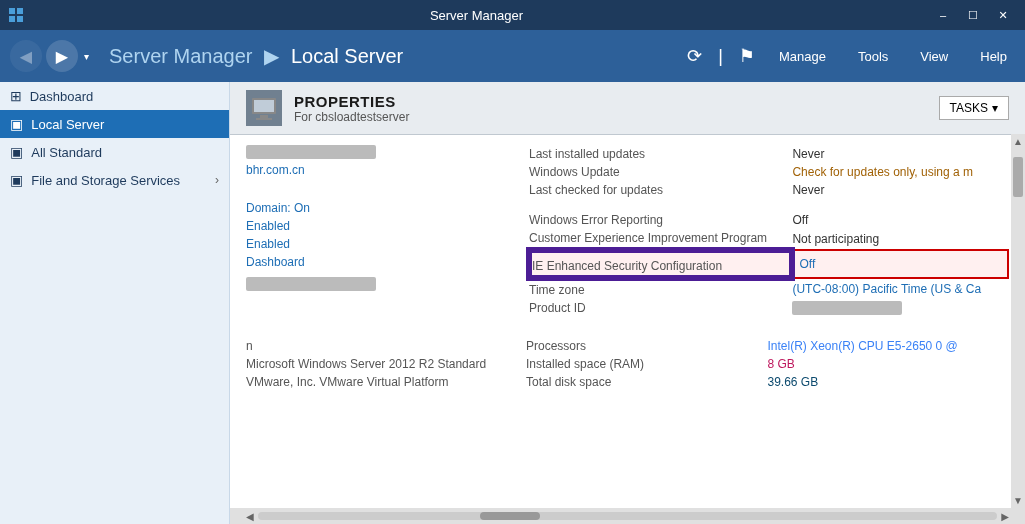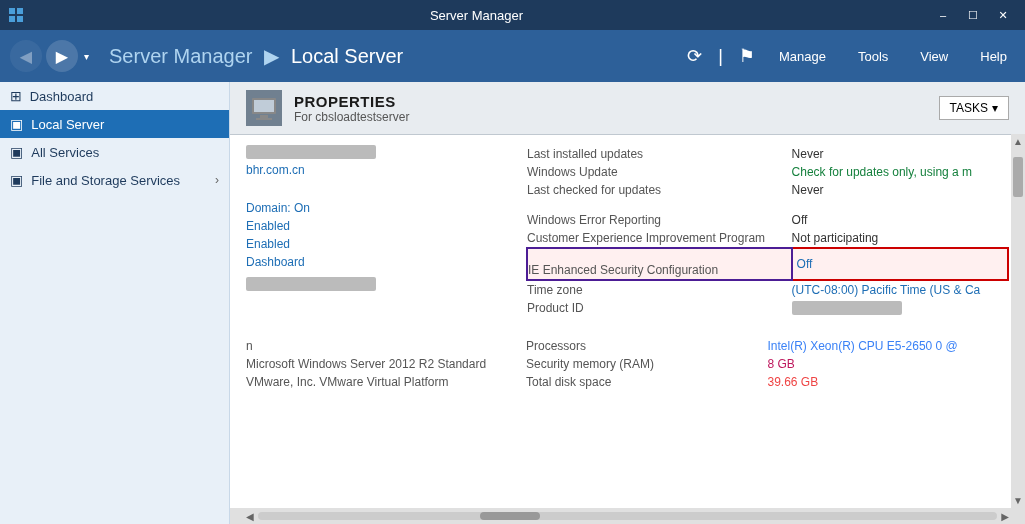--- a/index.html
+++ b/index.html
@@ -162,21 +162,21 @@
     <div class="sidebar-item">
       <span class="sidebar-item-icon">⊞</span>
       <span>Dashboard</span>
     </div>
     <div class="sidebar-item active">
       <span class="sidebar-item-icon">▣</span>
       <span>Local Server</span>
     </div>
     <div class="sidebar-item">
       <span class="sidebar-item-icon">▣</span>
-      <span>All Services</span>
+      <span>All Standard</span>
     </div>
     <div class="sidebar-item">
       <span class="sidebar-item-icon">▣</span>
       <span style="flex:1">File and Storage Services</span>
       <span style="font-size:12px;color:#666">›</span>
     </div>
   </div>
 
   <div class="content-area">
 
@@ -239,39 +239,39 @@
 
         <div class="right-props">
           <table style="width:100%;font-size:12px;border-collapse:collapse">
             <tbody>
                 <tr>
               <td class="label-td" style="color:#555;padding:2px 4px 2px 0;width:50%">Last installed updates</td>
               <td class="value-td" style="color:#333;padding:2px 0">Never</td>
             </tr>
             <tr>
               <td class="label-td" style="color:#555;padding:2px 4px 2px 0">Windows Update</td>
-              <td class="value-td blue" style="color:#15803d;cursor:pointer;padding:2px 0;overflow:hidden;white-space:nowrap">Check for updates only, using a m</td>
+              <td class="value-td blue" style="color:#a16207;cursor:pointer;padding:2px 0;overflow:hidden;white-space:nowrap">Check for updates only, using a m</td>
             </tr>
             <tr>
               <td class="label-td" style="color:#555;padding:2px 4px 2px 0">Last checked for updates</td>
               <td class="value-td" style="color:#333;padding:2px 0">Never</td>
             </tr>
             <tr>
                   <td style="height:12px" colspan="2"></td>
                 </tr>
             <tr>
               <td class="label-td" style="color:#555;padding:2px 4px 2px 0">Windows Error Reporting</td>
               <td class="value-td" style="color:#333;padding:2px 0">Off</td>
             </tr>
             <tr>
               <td class="label-td" style="color:#555;padding:2px 4px 2px 0">Customer Experience Improvement Program</td>
               <td class="value-td" style="color:#333;padding:2px 0">Not participating</td>
             </tr>
             <tr>
-              <td style="color:#555;padding:14px 4px 2px 0;border:2px solid #4c1d95;background:#fff0f0">IE Enhanced Security Configuration</td>
+              <td style="color:#555;padding:6px 4px 2px 0;border:6px solid #4c1d95;background:#fff0f0">IE Enhanced Security Configuration</td>
               <td style="border:2px solid #cc0000;background:#fff0f0;padding:2px 4px">
                 <span style="color:#1e6eb5;cursor:pointer">Off</span>
               </td>
             </tr>
             <tr>
               <td class="label-td" style="color:#555;padding:2px 4px 2px 0">Time zone</td>
               <td class="value-td blue" style="color:#1e6eb5;cursor:pointer;padding:2px 0;overflow:hidden;white-space:nowrap">(UTC-08:00) Pacific Time (US &amp; Ca</td>
             </tr>
             <tr>
               <td class="label-td" style="color:#555;padding:2px 4px 2px 0">Product ID</td>
@@ -304,26 +304,26 @@
               </table>
           </div>
           <div class="right-props">
             <table style="width:100%;font-size:12px;border-collapse:collapse">
               <tbody>
                   <tr>
                 <td style="color:#555;padding:2px 4px 2px 0;width:50%">Processors</td>
                 <td style="color:#3b82f6;padding:2px 0;overflow:hidden;white-space:nowrap">Intel(R) Xeon(R) CPU E5-2650 0 @</td>
               </tr>
               <tr>
-                <td style="color:#555;padding:2px 4px 2px 0">Security memory (RAM)</td>
+                <td style="color:#555;padding:2px 4px 2px 0">Installed space (RAM)</td>
                 <td style="color:#be185d;padding:2px 0">8 GB</td>
               </tr>
               <tr>
                 <td style="color:#555;padding:2px 4px 2px 0">Total disk space</td>
-                <td style="color:#ef4444;padding:2px 0">39.66 GB</td>
+                <td style="color:#0c4a6e;padding:2px 0">39.66 GB</td>
               </tr>
             </tbody>
               </table>
           </div>
         </div>
       </div>
     </div>
 
     <div class="bottom-scrollbar">
       <span style="cursor:pointer;color:#666;font-size:10px">◀</span>

